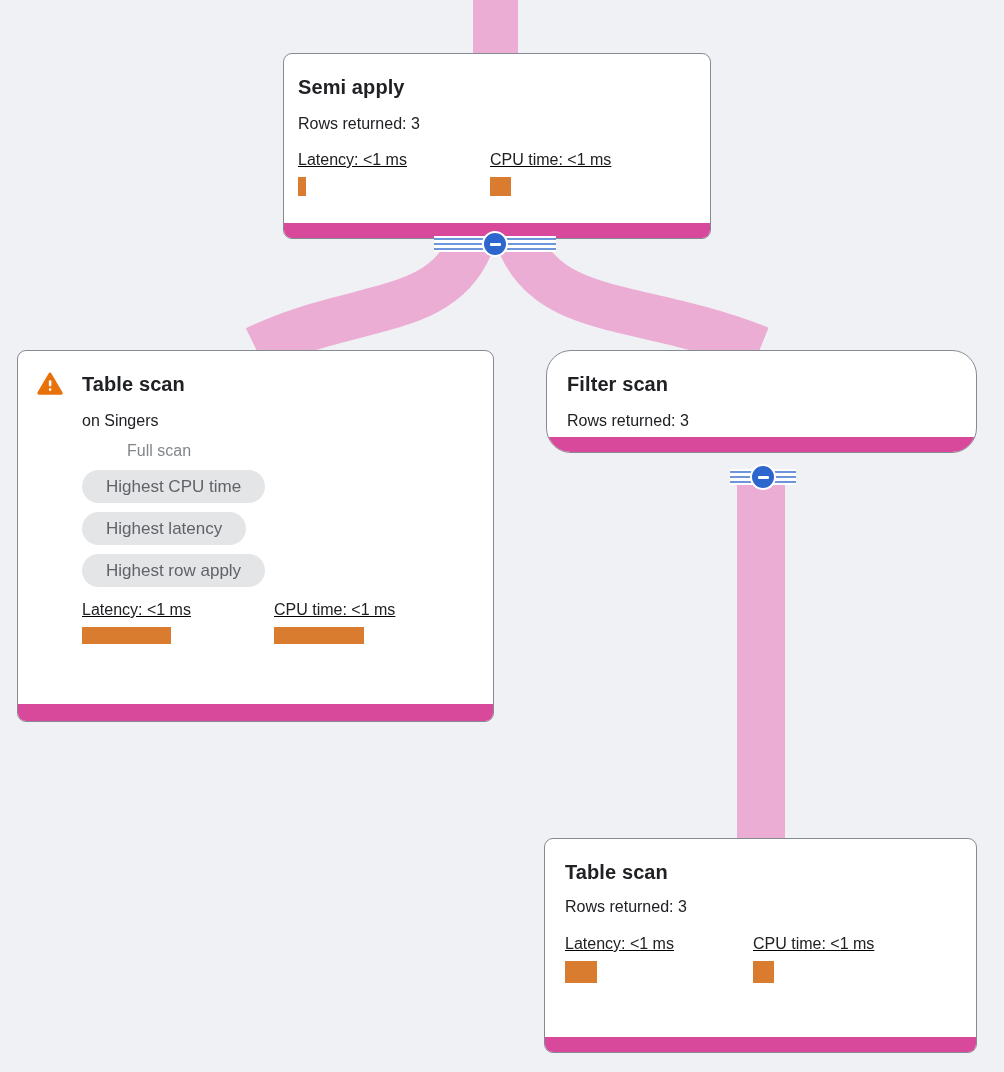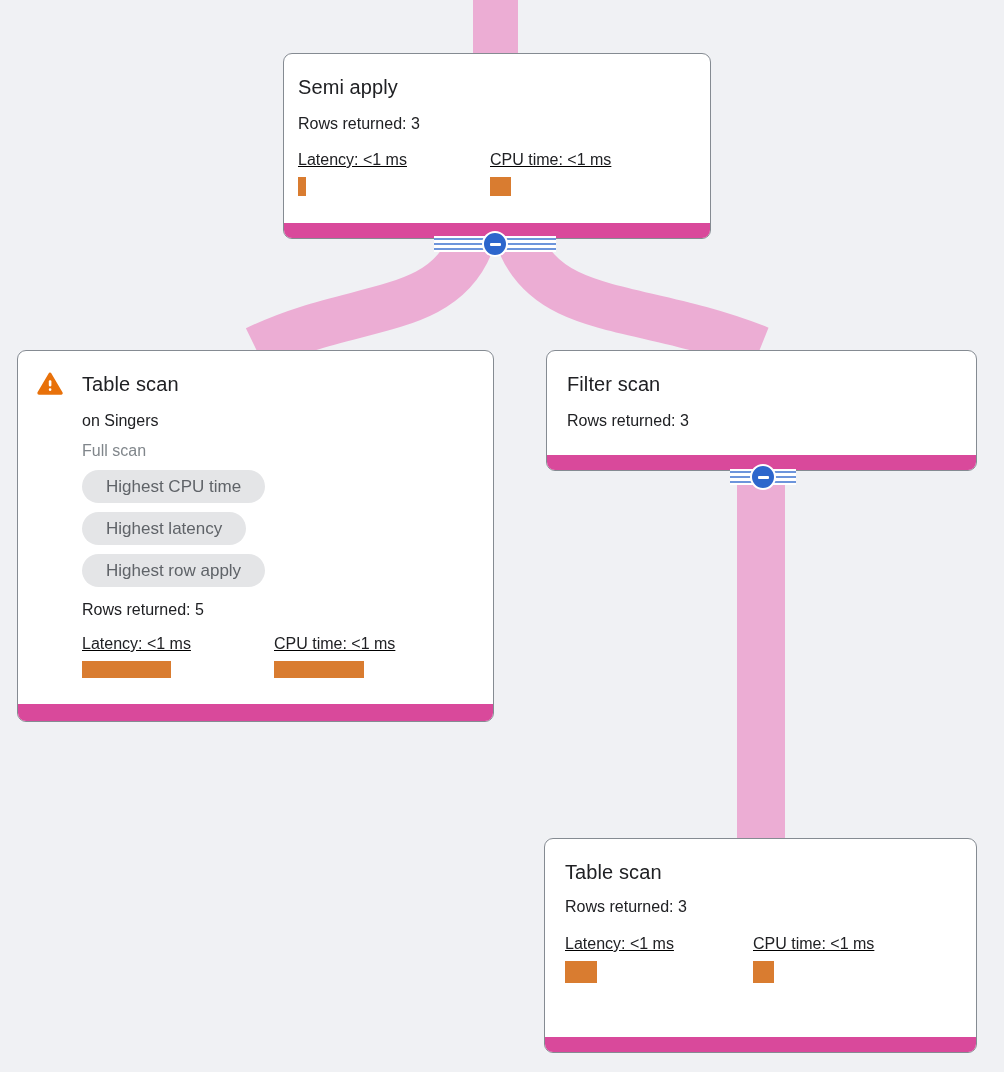--- a/index.html
+++ b/index.html
@@ -25,25 +25,25 @@
     box-sizing:border-box;
     overflow:hidden;
     z-index:2;
   }
   .bottom-bar{
     position:absolute;left:0;right:0;bottom:0;
     height:15px;background:#d9499b;
   }
   .card-body{padding:10px 16px 0 14px;}
   .card-title{
-    font-size:20px;font-weight:400;color:#202124;
+    font-size:20px;font-weight:700;color:#202124;
     margin:10px 0 13px 0;line-height:26px;letter-spacing:.1px;
   }
   .line{font-size:16px;color:#202124;line-height:22px;margin:0 0 8px 0;}
-  .line.muted{color:#80868b;}
+  .line.muted{color:#80868b;margin-left:45px;}
   .metrics{display:flex;margin-top:14px;text-decoration:underline;}
   .metric{width:192px;}
   .metric-label{font-size:16px;color:#202124;line-height:22px;}
   .bar{background:#d97c30;margin-top:6px;}
 
   .header-row{display:flex;align-items:center;margin:10px 0 13px 0;}
   .warn{width:26px;height:24px;margin-right:19px;flex:0 0 auto;}
   .indent{margin-left:45px;}
 
   .badge{
@@ -125,37 +125,36 @@
           <rect x="10.9" y="15" width="2.4" height="2.4" rx="1" fill="#ffffff"></rect>
         </svg>
         <div class="card-title" style="margin:0;">Table scan</div>
       </div>
       <div class="indent">
         <div class="line">on Singers</div>
         <div class="line muted">Full scan</div>
         <div class="badge">Highest CPU time</div>
         <div class="badge">Highest latency</div>
         <div class="badge">Highest row apply</div>
-        <div class="line" style="margin-top:12px;">Rows returned: 5</div>
         <div class="metrics" style="margin-top:12px;">
           <div class="metric">
             <div class="metric-label">Latency: &lt;1 ms</div>
             <div class="bar" style="width:89px;height:17px;"></div>
           </div>
           <div class="metric">
             <div class="metric-label">CPU time: &lt;1 ms</div>
             <div class="bar" style="width:90px;height:17px;"></div>
           </div>
         </div>
       </div>
     </div>
     <div class="bottom-bar" style="height:17px;"></div>
   </div>
 
-  <div class="card" style="left:546px;top:350px;width:431px;height:121px;">
+  <div class="card" style="left:546px;top:350px;width:431px;height:103px;border-radius:25px;">
     <div class="card-body" style="padding-left:20px;">
       <div class="card-title">Filter scan</div>
       <div class="line">Rows returned: 3</div>
     </div>
     <div class="bottom-bar"></div>
   </div>
 
   <div class="collapse" style="left:730px;top:467px;width:66px;height:20px;">
     <div class="strip"></div>
     <div class="circle">

